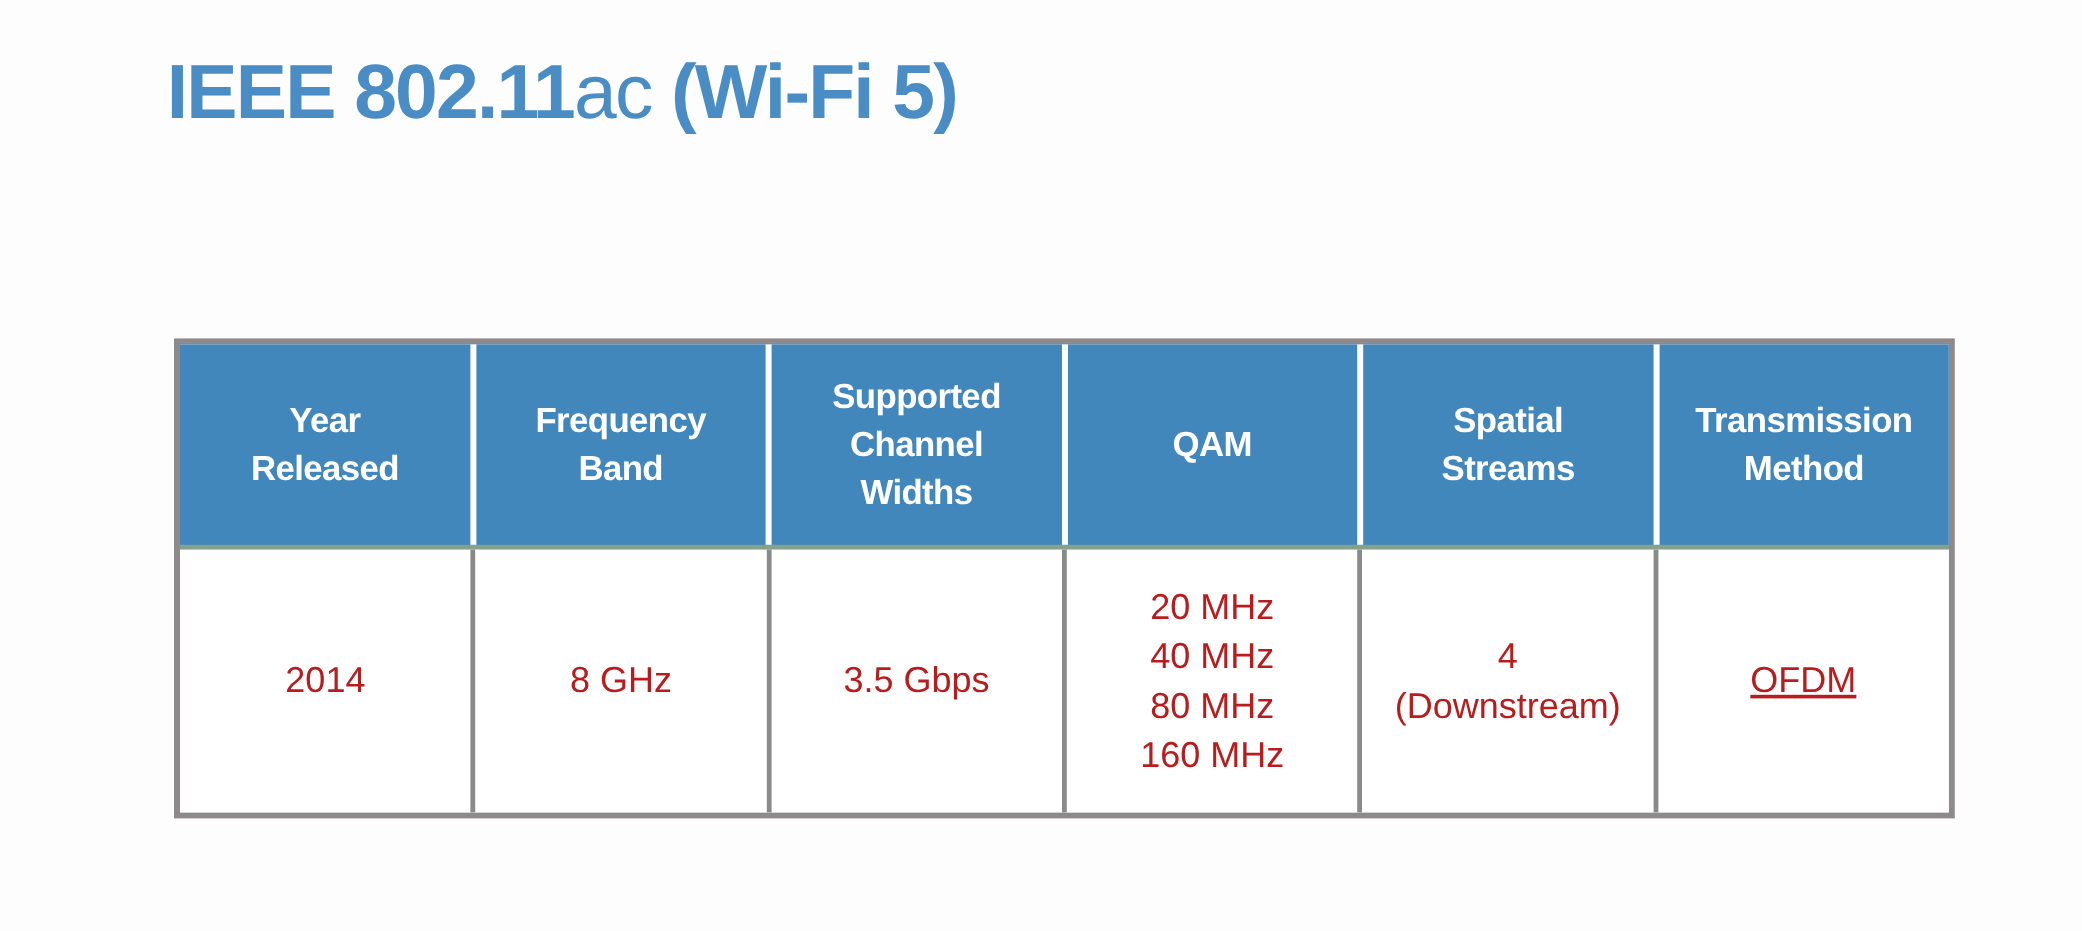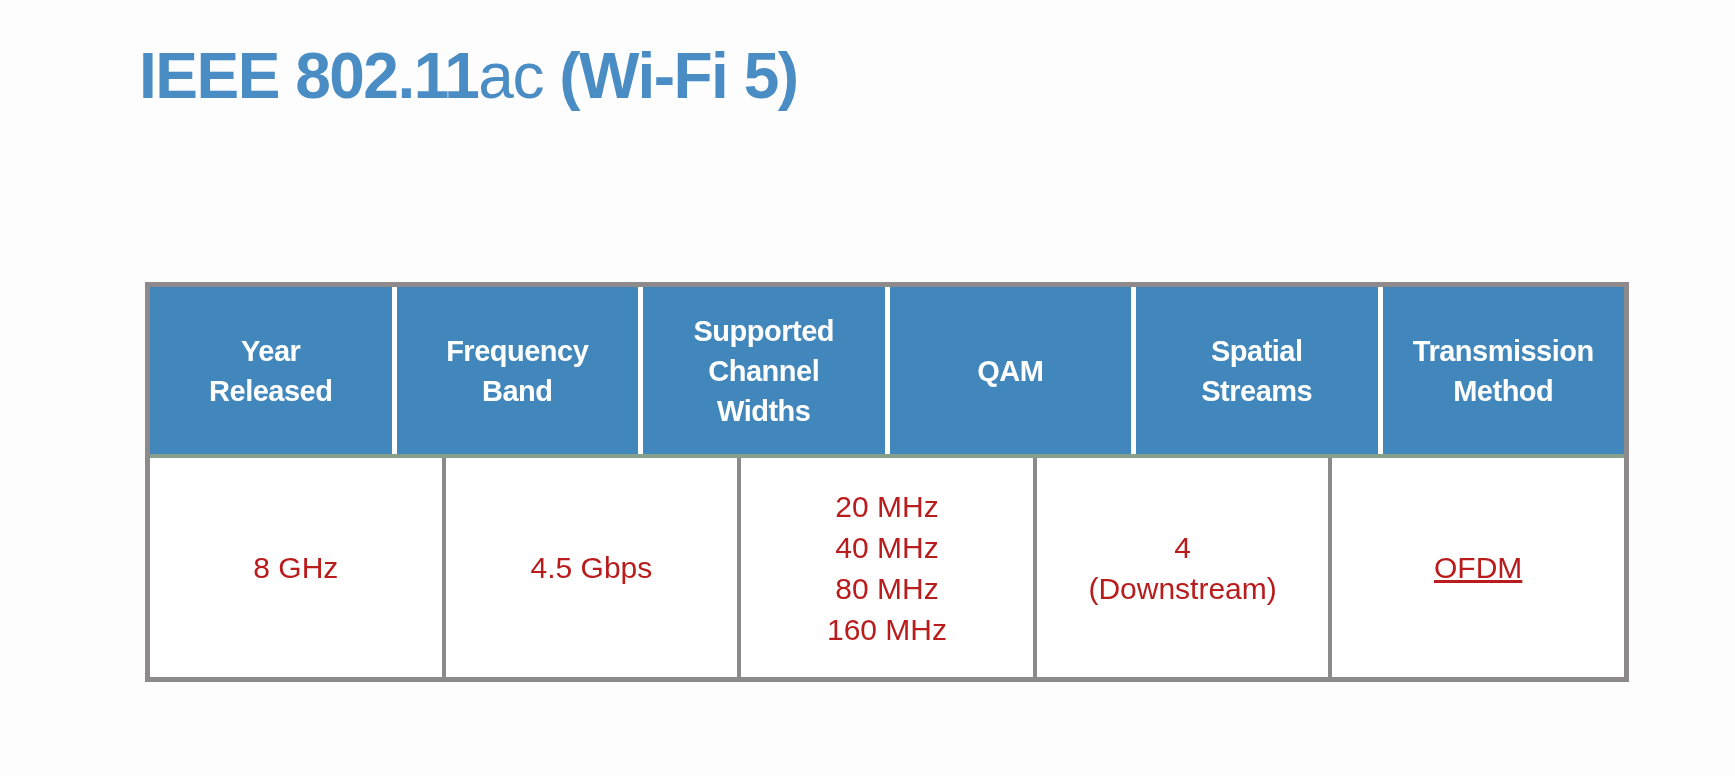--- a/index.html
+++ b/index.html
@@ -110,22 +110,23 @@
 Channel
 Widths</div>
       <div class="th">QAM</div>
       <div class="th">Spatial
 Streams</div>
       <div class="th">Transmission
 Method</div>
     </div>
 
     <div class="tbody">
+      <div class="td">2014</div>
       <div class="td">8 GHz</div>
-      <div class="td">4.5 Gbps</div>
+      <div class="td">3.5 Gbps</div>
       <div class="td">20 MHz
 40 MHz
 80 MHz
 160 MHz</div>
       <div class="td">4
 (Downstream)</div>
       <div class="td">OFDM</div>
     </div>
 
   </div>

